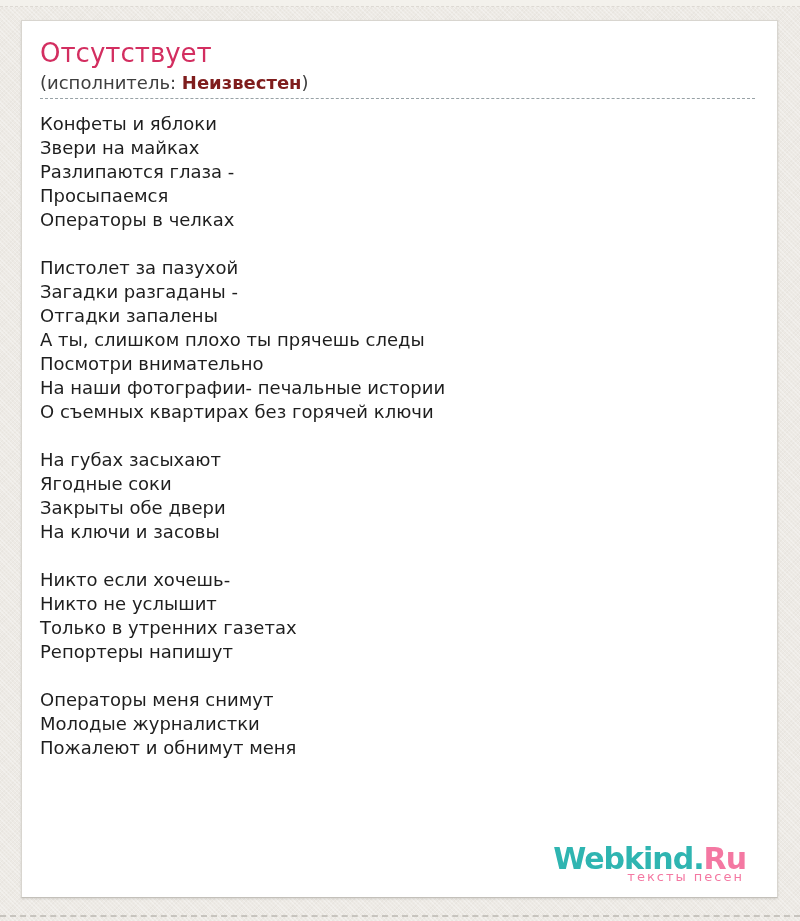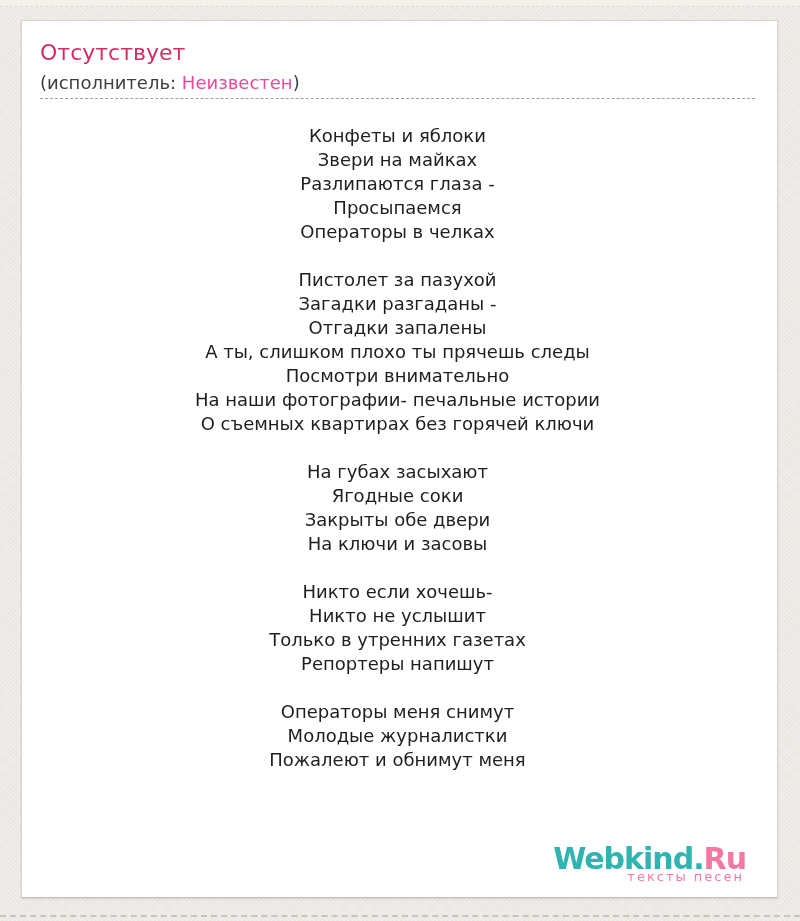--- a/index.html
+++ b/index.html
@@ -21,40 +21,41 @@
     position: absolute;
     left: 21px; top: 20px;
     width: 757px; height: 878px;
     background: #ffffff;
     border: 1px solid #d8d5cf;
     border-bottom-color: #c3c0ba;
     box-shadow: 0 1px 2px rgba(60,55,45,0.15);
     padding: 15px 22px 0 18px;
   }
   h1.song-title {
-    font-size: 22px;
+    font-size: 26px;
     font-weight: normal;
     line-height: 34px;
     color: #d32e60;
     letter-spacing: 0;
   }
   .artist-line {
     font-size: 18px;
     line-height: 25px;
     color: #3e3e3e;
     border-bottom: 1px dashed #98a2a6;
     padding-bottom: 3px;
   }
   .artist-link {
-    color: #ec4899;
+    color: #7f1d1d;
     text-decoration: none;
     cursor: pointer;
+    font-weight: bold;
   }
   .lyrics { padding-top: 9px; }
-  .stanza { margin: 16px 0 24px 0; text-align: center; }
+  .stanza { margin: 4px 0 24px 0; }
   .stanza:last-child { margin-bottom: 0; }
   .lyric-line {
     display: block;
     font-size: 18px;
     line-height: 24px;
     color: #1e1e1e;
     white-space: pre;
   }
   .logo {
     position: absolute;

